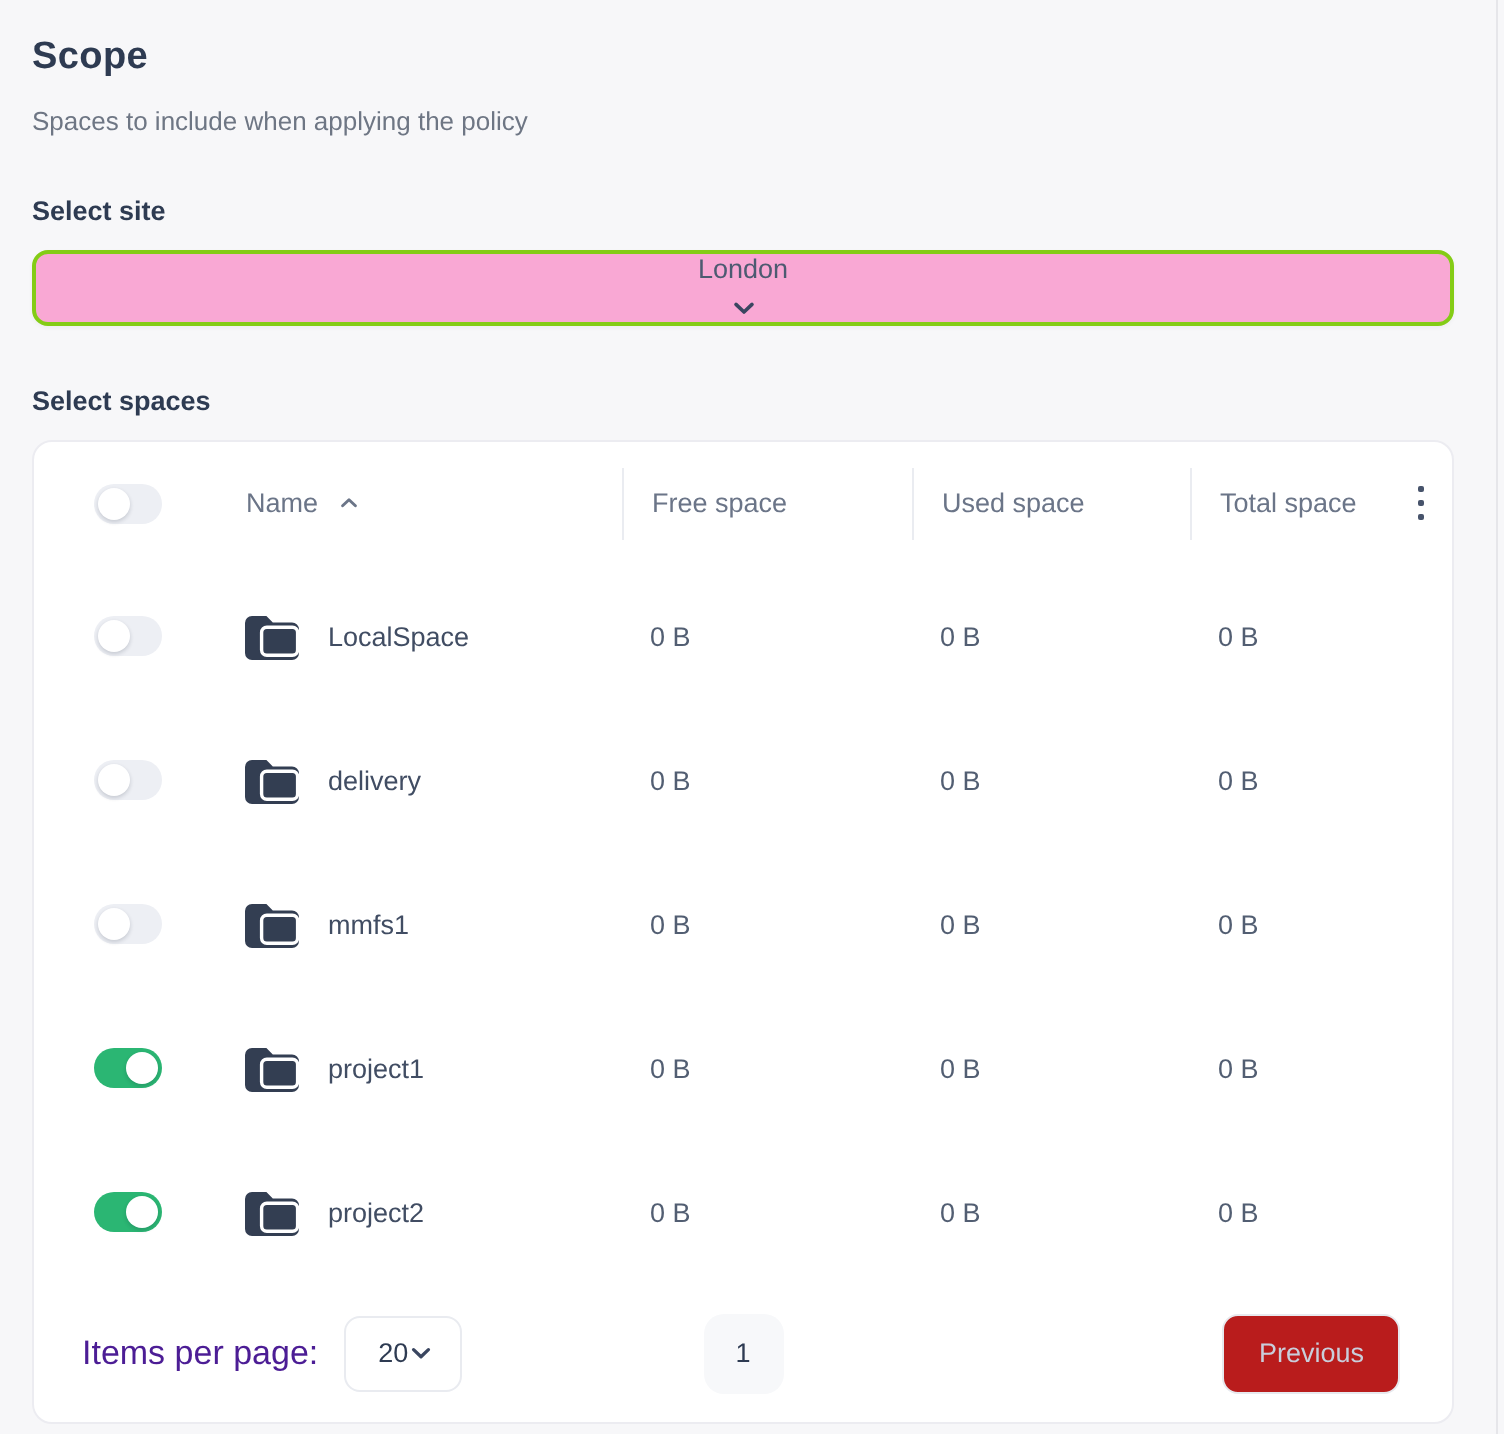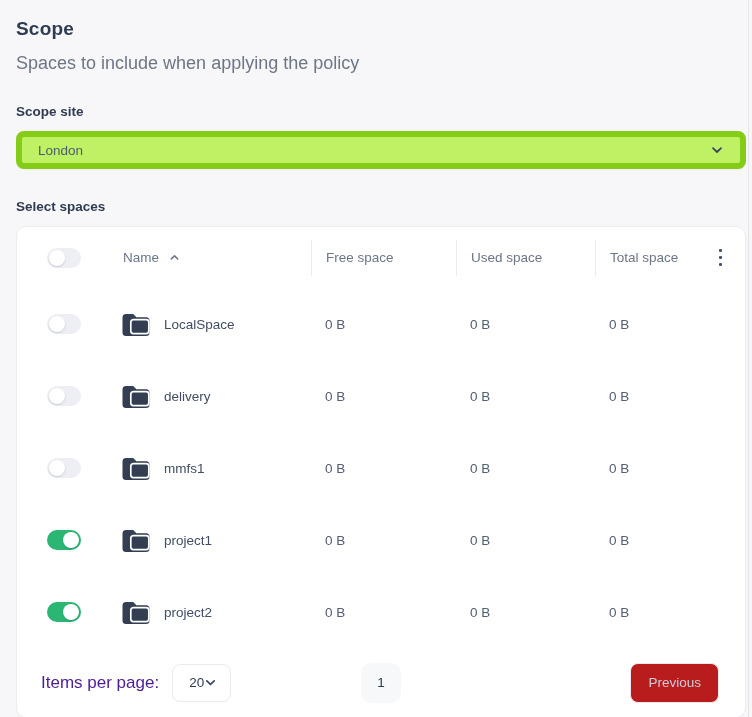--- a/index.html
+++ b/index.html
@@ -5,55 +5,56 @@
   * { box-sizing: border-box; }
   html, body { margin: 0; padding: 0; }
   body {
     width: 752px; height: 717px;
     background: #f7f7f9;
     font-family: "Liberation Sans", sans-serif;
     color: #2e3b52;
     position: relative;
     overflow: hidden;
   }
-  .content { padding: 0 6px 0 16px; }
+  .content { padding: 0 25px 0 16px; }
 
   .page-title {
     margin: 18px 0 0 0;
     font-size: 19px;
     font-weight: 700;
     color: #2e3b52;
     letter-spacing: .2px;
   }
   .page-subtitle {
     margin-top: 13px;
-    font-size: 18px;
+    font-size: 13px;
     color: #6e7684;
   }
   .field-label {
     margin-top: 30px;
     font-size: 13.5px;
     font-weight: 700;
     color: #2e3b52;
   }
 
   .select-box {
     margin-top: 12px;
     height: 38px;
-    background: #bef264;
-    border: 6px solid #84cc16;
+    background: #f9a8d4;
+    border: 2px solid #84cc16;
     border-radius: 8px;
     display: flex;
     align-items: center;
     justify-content: space-between;
     padding: 0 16px;
     font-size: 13.5px;
     color: #4d5a71;
     box-shadow: 0 1px 2px rgba(25,35,60,.04);
     cursor: pointer;
+    flex-direction: column;
   }
 
   .card {
     margin-top: 12px;
     background: #fff;
     border: 1px solid #ececf1;
     border-radius: 10px;
     height: 492px;
     display: flex;
     flex-direction: column;
@@ -160,21 +161,21 @@
 
   .icon svg { display: block; }
 </style>
 </head>
 <body>
 
 <div class="content">
   <div class="page-title">Scope</div>
   <div class="page-subtitle">Spaces to include when applying the policy</div>
 
-  <div class="field-label">Scope site</div>
+  <div class="field-label">Select site</div>
   <div class="select-box">
     <span>London</span>
     <span class="icon">
       <svg width="14" height="14" viewBox="0 0 14 14" fill="none">
           <path d="M3 5.2 L7 9 L11 5.2" stroke="#3a4660" stroke-width="1.8" stroke-linecap="round" stroke-linejoin="round"></path>
         </svg>
     </span>
   </div>
 
   <div class="field-label">Select spaces</div>

